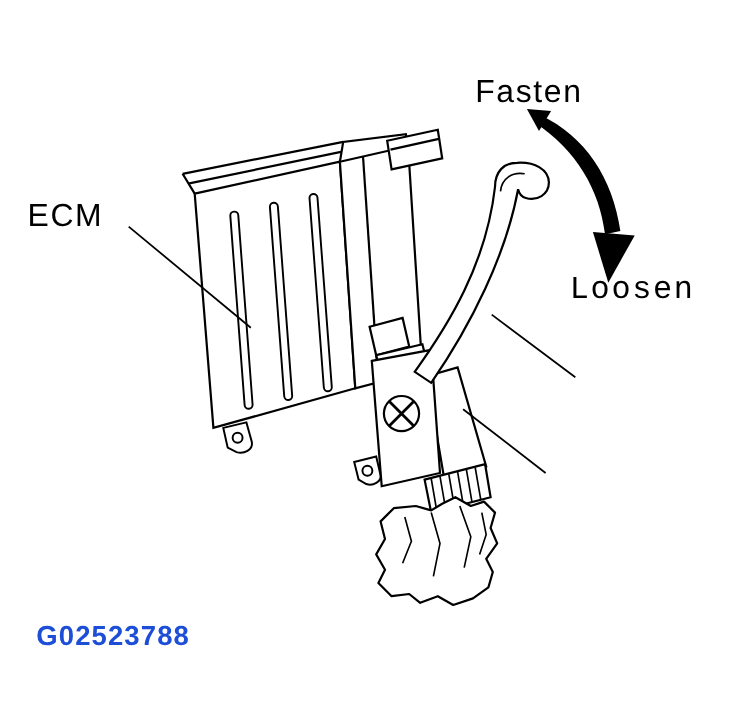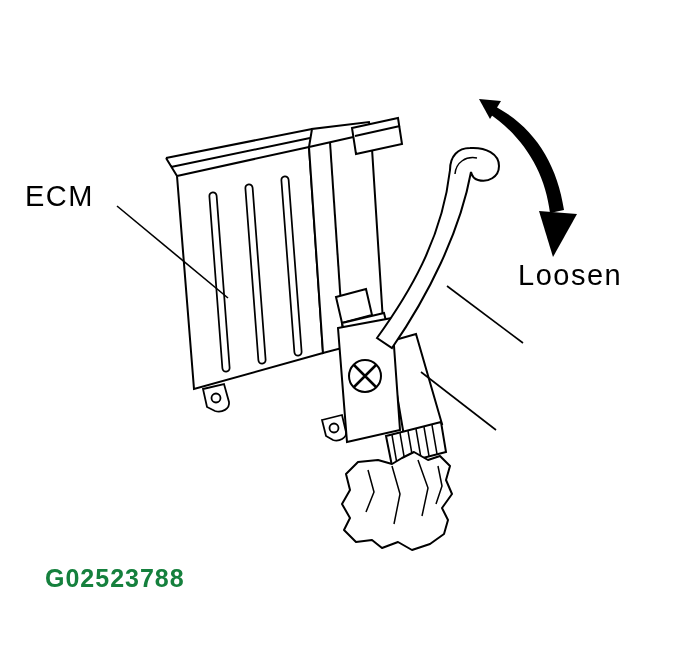--- a/index.html
+++ b/index.html
@@ -27,29 +27,29 @@
     position: absolute;
     white-space: nowrap;
     color: #000000;
     letter-spacing: 1.5px;
     font-size: 29px;
     line-height: 1;
   }
   .label-md { font-size: 27px; }
   .figure-id {
     position: absolute;
-    left: 45px;
+    left: 33px;
     top: 564px;
     font-size: 25px;
     font-weight: bold;
     letter-spacing: 1px;
-    color: #15803d;
+    color: #1d4ed8;
   }
   .lbl-fasten    { left: 432px; top: 70px; }
-  .lbl-loosen    { left: 518px; top: 261px; }
+  .lbl-loosen    { left: 518px; top: 249px; font-family: Liberation Mono, monospace; }
   .lbl-ecm       { left: 25px;  top: 182px; text-align: center; }
   .lbl-lever     { left: 528px; top: 336px; }
   .lbl-protector { left: 499px; top: 421px; }
 </style>
 </head>
 <body>
 
 <div class="canvas">
 
   <svg class="diagram-svg" viewBox="0 0 679 662" xmlns="http://www.w3.org/2000/svg">
@@ -127,17 +127,18 @@
       <path d="M 496 430 L 421 372"></path>
     </g>
 
     <g fill="#000" stroke="none">
       <path d="M 492 105 C 532 124 557 162 564 210 L 550 213 C 545 172 524 137 487 112 Z"></path>
       <path d="M 553 257 L 577 214 L 539 211 Z"></path>
       <path d="M 479 99 L 501 101 L 490 119 Z"></path>
     </g>
   </svg>
 
+  <div class="label lbl-fasten">Fasten</div>
   <div class="label lbl-loosen">Loosen</div>
   <div class="label lbl-ecm">ECM</div>
   <div class="figure-id">G02523788</div>
 
 </div>
 
 </body></html>

